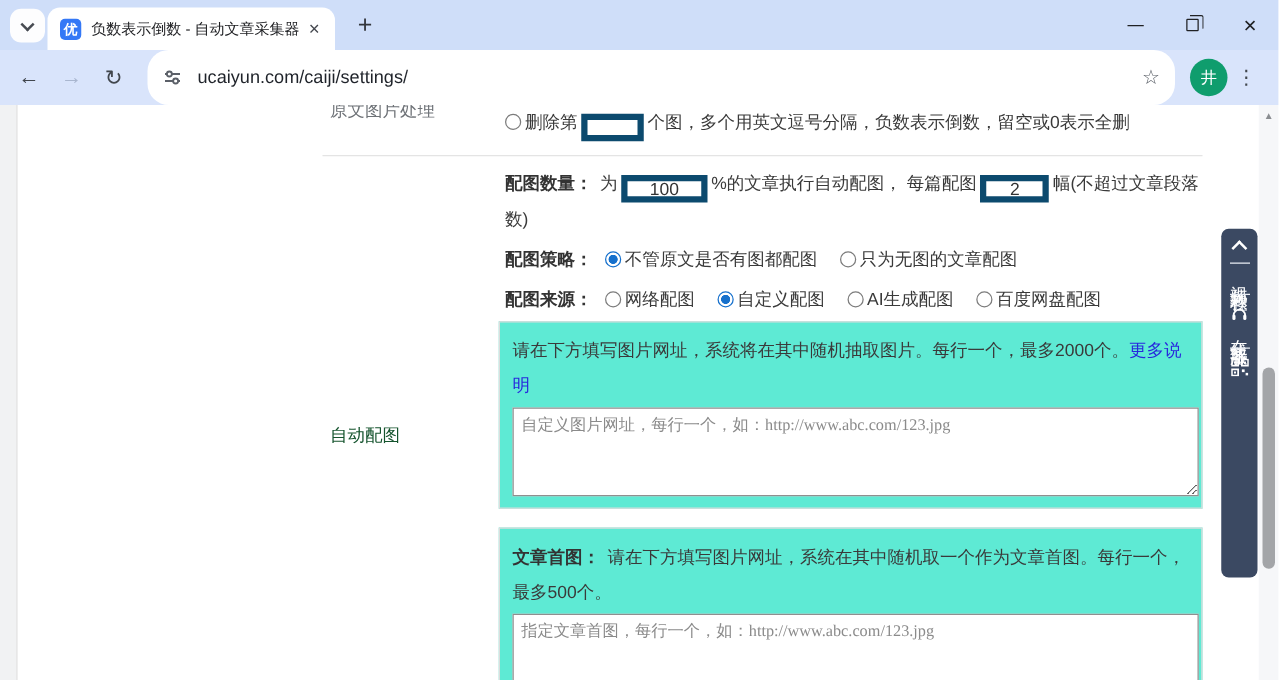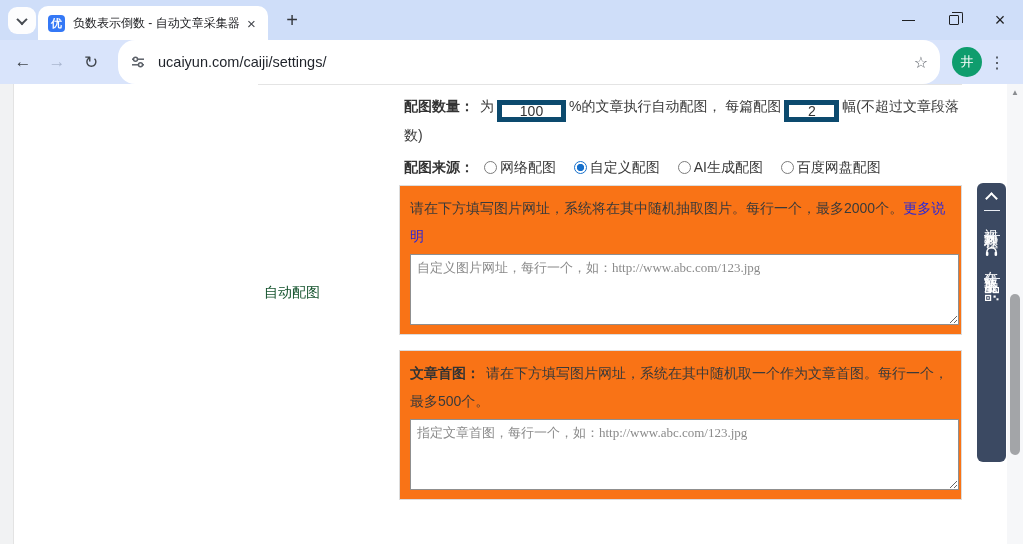--- a/index.html
+++ b/index.html
@@ -54,21 +54,21 @@
 
   .tinput { height:22px; border:5px solid #0c4a6e; background:#fff; text-align:center; font-size:14px; color:#333; font-family:"Liberation Sans",sans-serif; margin:0 3px; vertical-align:-5px; }
   .w50 { width:50px; }
   .w68 { width:69px; }
   .w55 { width:55px; }
   .btitle { font-weight:bold; color:#333; margin-right:6px; }
 
   .cline { padding-left:5px; line-height:26px; margin-top:6px; }
   .cline.first { margin-top:8px; }
 
-  .gbox { border:1px solid #dcdcdc; background:#f97316; margin-top:5px; padding:8px 2px 9px 10px; }
+  .gbox { border:1px solid #dcdcdc; background:#5eead4; margin-top:5px; padding:8px 2px 9px 10px; }
   .gbox .itext { line-height:28px; }
   .link { color:#2727dd; cursor:pointer; }
   .gbox textarea { display:block; width:100%; height:71px; margin-top:4px; border:1px solid #8f8f8f; resize:vertical; font-family:Liberation Serif, serif; font-size:13px; padding:4px 6px; color:#333; }
   .gbox textarea::placeholder { color:#8b8b8b; opacity:1; }
   .gap { height:10px; }
 
   
   .side-panel { position:absolute; left:977px; top:183px; width:29px; height:279px; background:#3b4962; border-radius:6px; display:flex; flex-direction:column; align-items:center; padding:8px 0 7px 0; color:#fff; }
   .chev-up { width:9px; height:9px; border-left:2px solid #fff; border-top:2px solid #fff; transform:rotate(45deg); margin:3px 0 1px 0; }
   .p-div { width:16px; height:0; border-top:1.5px solid #e9edf4; margin:6px 0; }
@@ -124,31 +124,42 @@
     </div>
     <div class="avatar">井</div>
     <span class="menu-dots">⋮</span>
   </div>
 
   <div class="page">
     <div class="left-strip"></div>
 
     <div class="form">
 
+      <div class="frow row1">
+        <div class="flabel">原文图片处理</div>
+        <div class="fcontent">
+          <span class="radio off"></span><span>删除第</span><input class="tinput w50" type="text" value="" style=""><span>个图，多个用英文逗号分隔，负数表示倒数，留空或0表示全删</span>
+        </div>
+      </div>
 
       <hr class="divider">
 
       <div class="frow row2">
         <div class="flabel">自动配图</div>
         <div class="fcontent">
 
           <div class="cline first">
             <span class="btitle">配图数量：</span><span>为</span><input class="tinput w68" type="text" value="100" style=""><span>%的文章执行自动配图， 每篇配图</span><input class="tinput w55" type="text" value="2" style=""><span>幅(不超过文章段落数)</span>
           </div>
 
+          <div class="cline">
+            <span class="btitle">配图策略：</span>
+            <span class="opt"><span class="radio on"></span><span>不管原文是否有图都配图</span></span>
+            <span class="opt"><span class="radio off"></span><span>只为无图的文章配图</span></span>
+          </div>
 
           <div class="cline">
             <span class="btitle">配图来源：</span>
             <span class="opt"><span class="radio off"></span><span>网络配图</span></span>
             <span class="opt"><span class="radio on"></span><span>自定义配图</span></span>
             <span class="opt"><span class="radio off"></span><span>AI生成配图</span></span>
             <span class="opt"><span class="radio off"></span><span>百度网盘配图</span></span>
           </div>
 
           <div class="gbox">

